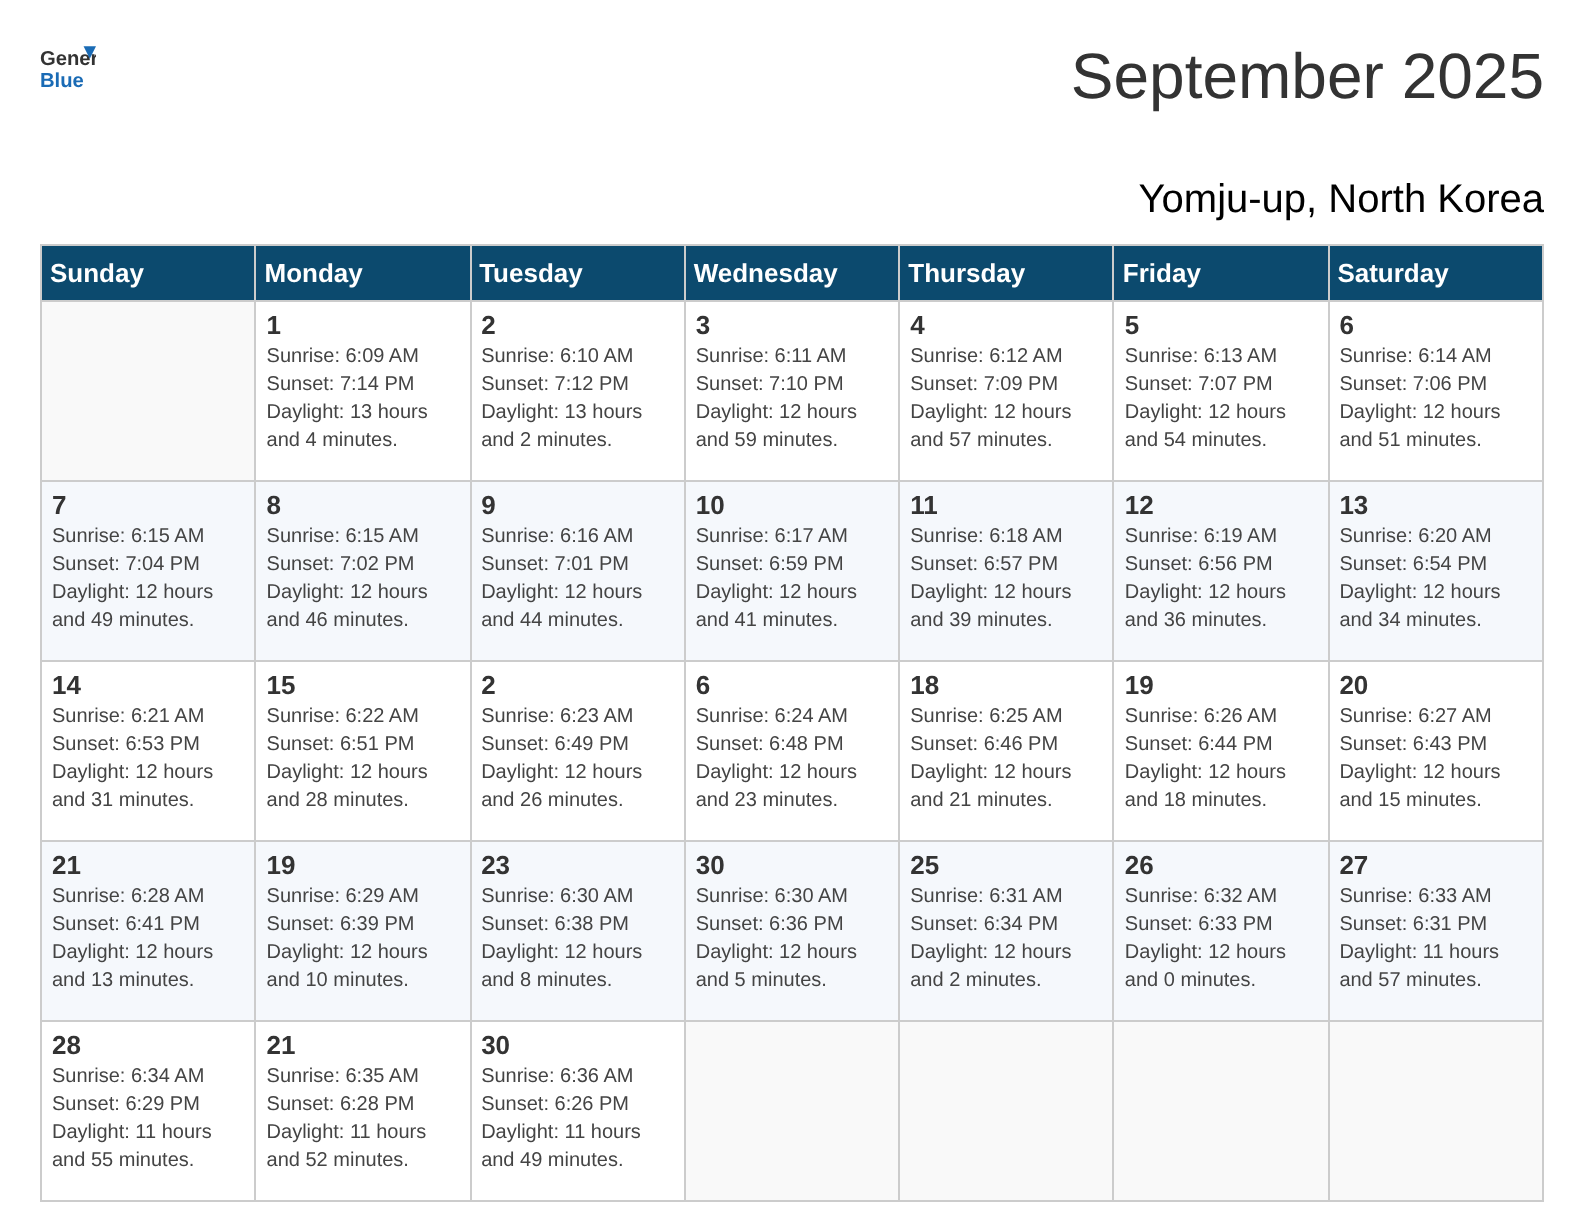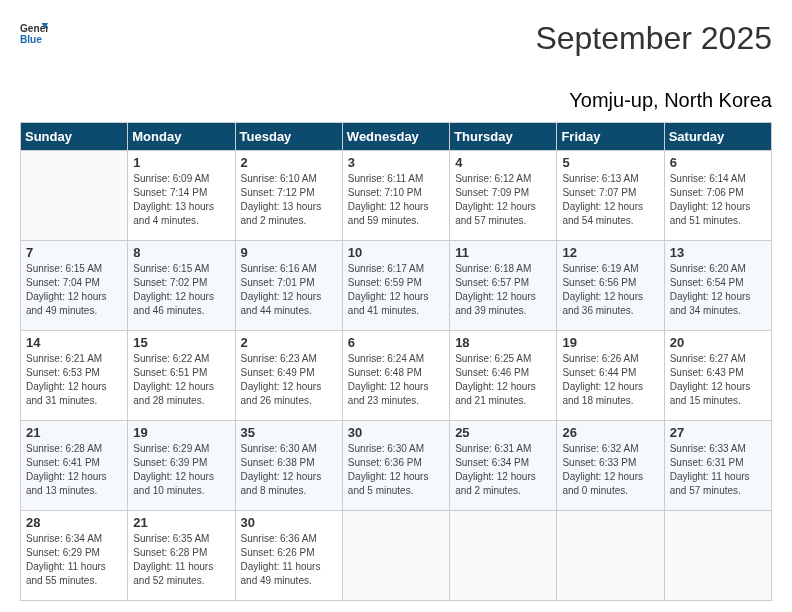--- a/index.html
+++ b/index.html
@@ -200,21 +200,21 @@
       <tr>
         <td>
           <div class="day-number">21</div>
           <div class="day-info">Sunrise: 6:28 AM<br>Sunset: 6:41 PM<br>Daylight: 12 hours and 13 minutes.</div>
         </td>
         <td>
           <div class="day-number">19</div>
           <div class="day-info">Sunrise: 6:29 AM<br>Sunset: 6:39 PM<br>Daylight: 12 hours and 10 minutes.</div>
         </td>
         <td>
-          <div class="day-number">35</div>
+          <div class="day-number">23</div>
           <div class="day-info">Sunrise: 6:30 AM<br>Sunset: 6:38 PM<br>Daylight: 12 hours and 8 minutes.</div>
         </td>
         <td>
           <div class="day-number">30</div>
           <div class="day-info">Sunrise: 6:30 AM<br>Sunset: 6:36 PM<br>Daylight: 12 hours and 5 minutes.</div>
         </td>
         <td>
           <div class="day-number">25</div>
           <div class="day-info">Sunrise: 6:31 AM<br>Sunset: 6:34 PM<br>Daylight: 12 hours and 2 minutes.</div>
         </td>

